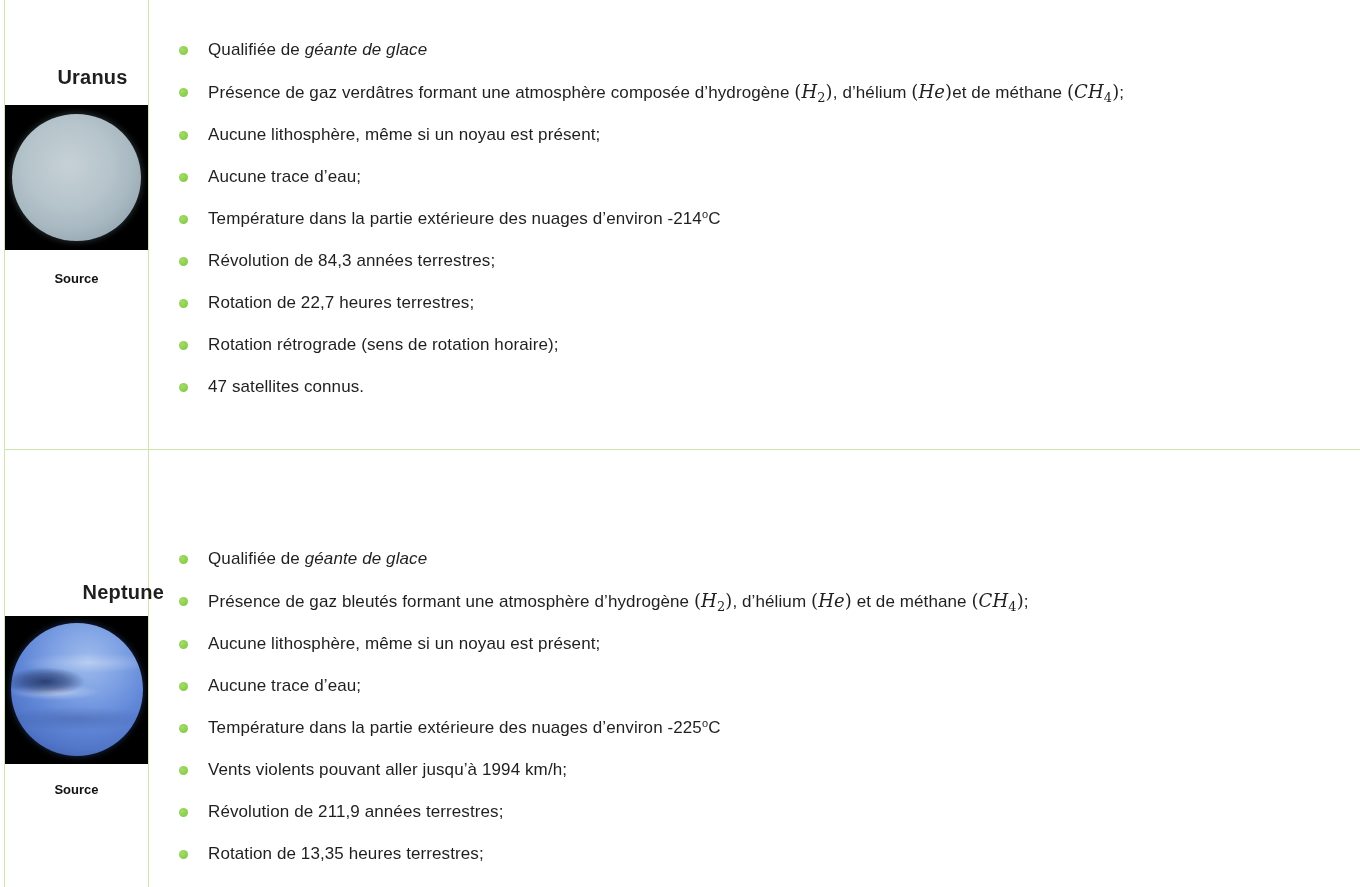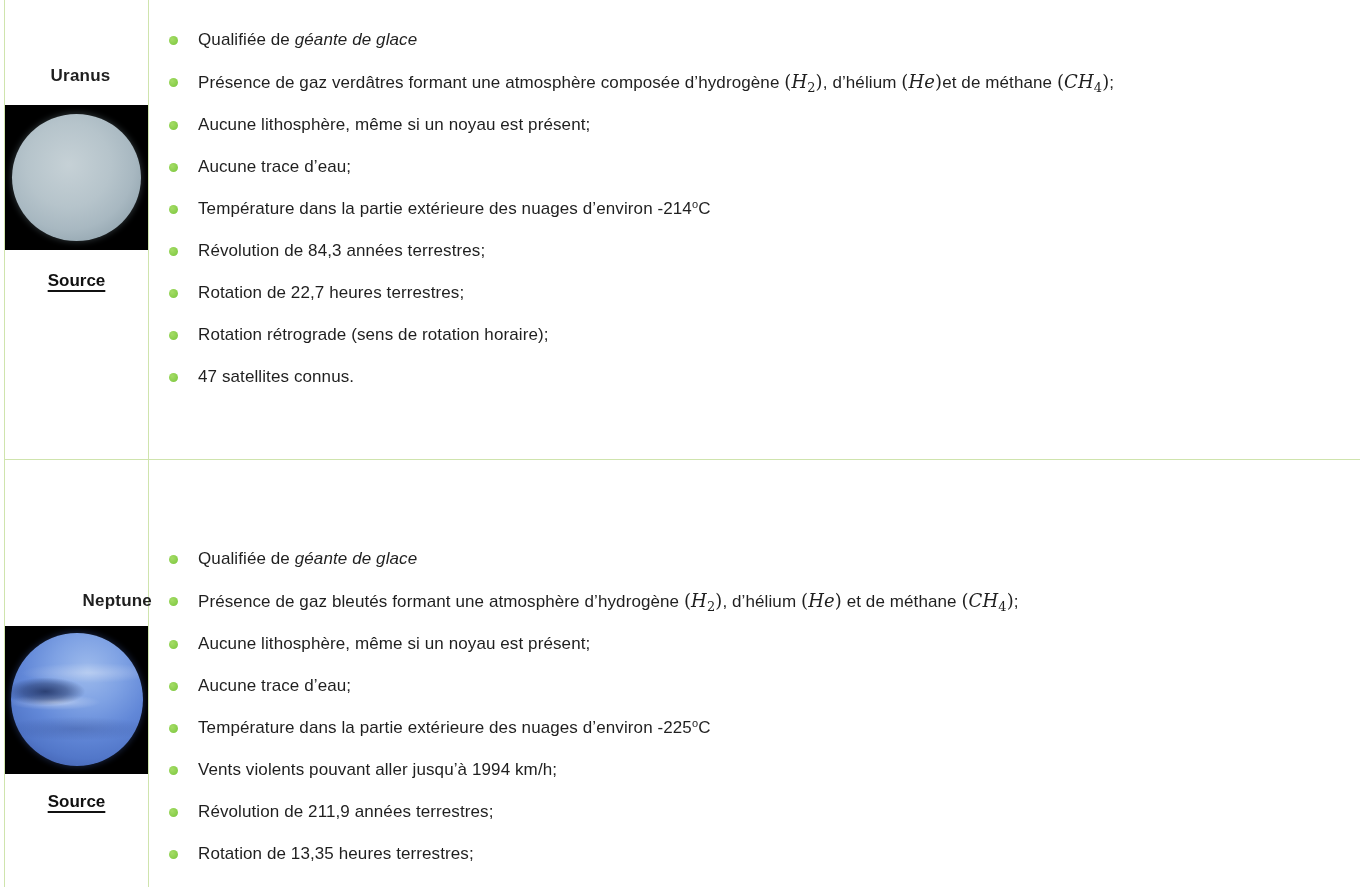--- a/index.html
+++ b/index.html
@@ -20,22 +20,22 @@
     display:flex;flex-direction:column;
   }
   .prow{position:relative;display:flex;flex-direction:row;}
   .prow-1{height:466px;border-bottom:1px solid var(--border);}
   .prow-2{flex:1 1 auto;}
   .cell-left{
     position:relative;width:144px;flex:0 0 144px;border-right:1px solid var(--border);
   }
   .cell-right{position:relative;flex:1 1 auto;}
   .planet-name{
-    position:absolute;left:4px;width:143px;text-align:center;
-    font-weight:bold;font-size:17px;letter-spacing:.2px;
+    position:absolute;left:16px;width:143px;text-align:center;
+    font-weight:bold;font-size:20px;letter-spacing:.2px;
   }
   .prow-1 .planet-name{top:66px;}
   .prow-2 .planet-name{top:131px;text-align:right;}
   .planet-photo{
     position:absolute;left:0;width:143px;background:#000;overflow:hidden;
   }
   .prow-1 .planet-photo{top:105px;height:145px;}
   .prow-2 .planet-photo{top:166px;height:148px;}
   .sphere{position:absolute;border-radius:50%;}
   .sphere-uranus{
@@ -50,27 +50,27 @@
       radial-gradient(ellipse 40px 14px at 26% 44%, rgba(24,40,86,.78) 0%, rgba(24,40,86,.45) 55%, rgba(24,40,86,0) 100%),
       radial-gradient(ellipse 46px 8px at 33% 52%, rgba(255,255,255,.50) 0%, rgba(255,255,255,.18) 55%, rgba(255,255,255,0) 100%),
       radial-gradient(ellipse 70px 10px at 60% 30%, rgba(255,255,255,.28) 0%, rgba(255,255,255,0) 100%),
       radial-gradient(ellipse 75px 12px at 50% 72%, rgba(30,48,110,.25) 0%, rgba(30,48,110,0) 100%),
       radial-gradient(circle at 58% 28%,
         #9ebbec 0%, #7fa2e4 28%, #6288d8 52%, #5277c9 72%, #415fae 88%, #1d2c58 98%, #000 100%);
     box-shadow:0 0 6px 1px rgba(70,100,180,.35);
   }
   .source-link{
     position:absolute;left:0;width:143px;text-align:center;
-    font-weight:bold;font-size:17px;color:var(--link);
-    text-decoration:underline;text-decoration-thickness:1.5px;text-underline-offset:4px;
+    font-weight:bold;font-size:13px;color:var(--link);
+    text-decoration-thickness:1.5px;text-underline-offset:4px;
     cursor:pointer;
   }
   .prow-1 .source-link{top:271px;}
   .prow-2 .source-link{top:332px;}
-  ul.facts{list-style:none;margin:4px;padding:0;}
+  ul.facts{list-style:none;margin:14px;padding:0;}
   .prow-1 ul.facts{padding-top:27px;}
   .prow-2 ul.facts{padding-top:86px;}
   ul.facts li{
     position:relative;padding-left:45px;margin:0 0 24px 0;
     font-size:17px;line-height:18px;letter-spacing:.1px;white-space:nowrap;
   }
   ul.facts li::before{
     content:"";position:absolute;left:16px;top:5px;width:9px;height:9px;border-radius:50%;
     background:radial-gradient(circle at 35% 35%, #a5dc66 0%, var(--bullet) 60%, #76c13a 100%);
   }

